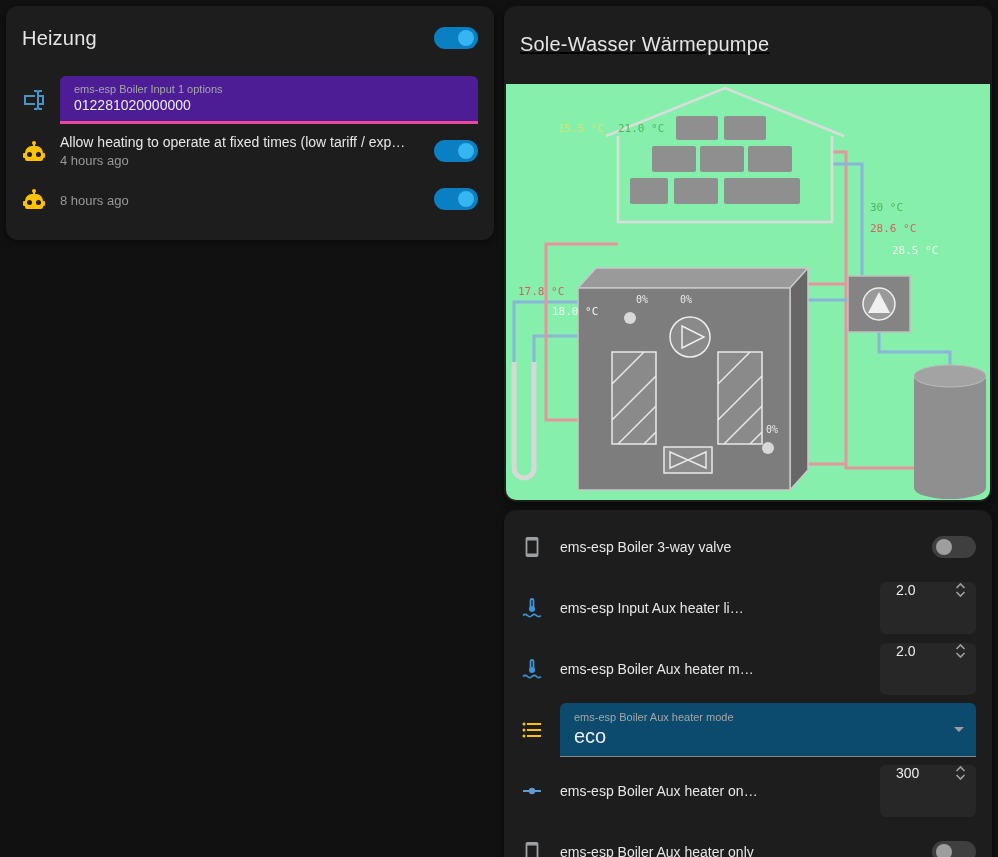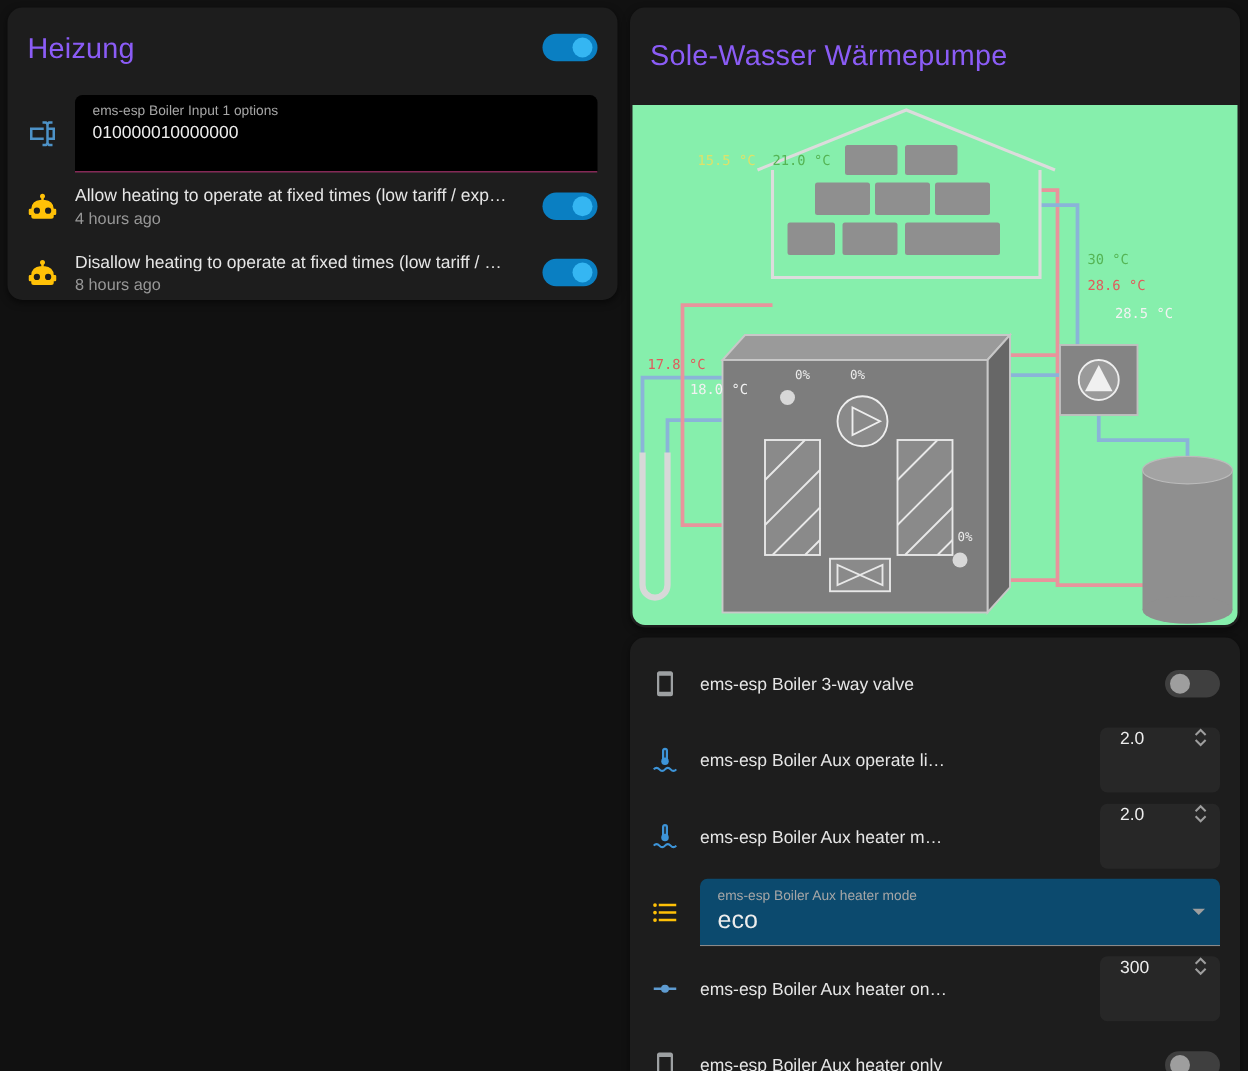--- a/index.html
+++ b/index.html
@@ -1,32 +1,32 @@
 <!DOCTYPE html>
 <html><head>
 <meta charset="utf-8">
 <style>
   *{margin:0;padding:0;box-sizing:border-box;}
   html,body{width:998px;height:857px;}
   body{background:#111;overflow:hidden;font-family:"Liberation Sans",sans-serif;position:relative;}
   .card{position:absolute;background:#1d1d1d;border-radius:12px;box-shadow:0 2px 6px rgba(0,0,0,.5);}
   #card-heizung{left:6px;top:6px;width:488px;height:234px;}
-  #card-heatpump{left:504px;top:6px;width:488px;height:496px;overflow:hidden;}
+  #card-heatpump{left:504px;top:6px;width:488px;height:496px;overflow:hidden;text-decoration:underline;}
   #card-controls{left:504px;top:510px;width:488px;height:400px;overflow:hidden;}
   .card-header{display:flex;align-items:center;justify-content:space-between;padding:0 16px;}
   #card-heizung .card-header{height:64px;}
   #card-heatpump .card-header{height:76px;}
-  .card-title{font-size:23px;color:#8b5cf6;font-weight:400;letter-spacing:.2px;}
+  .card-title{font-size:20px;color:#e5e5e5;font-weight:400;letter-spacing:.2px;}
   .switch{width:44px;height:22px;border-radius:11px;background:#3f3f3f;position:relative;flex:none;cursor:pointer;}
   .switch .knob{position:absolute;top:3px;left:4px;width:16px;height:16px;border-radius:50%;background:#9e9e9e;}
   .switch.on{background:#0a7fc2;}
   .switch.on .knob{left:24px;background:#35b6f2;}
   .ico{width:24px;height:24px;flex:none;display:flex;align-items:center;justify-content:center;}
   .tf-row{display:flex;align-items:center;gap:14px;padding:0 16px;margin-top:6px;}
-  .textfield{flex:1;background:#000000;border-radius:6px 6px 0 0;border-bottom:1px solid #ec4899;padding:7px 14px 24px;}
+  .textfield{flex:1;background:#4c1d95;border-radius:6px 6px 0 0;border-bottom:3px solid #ec4899;padding:7px 14px 8px;}
   .tf-label{font-size:11px;color:#a6a6a6;}
   .tf-value{font-size:14px;color:#ededed;margin-top:2px;}
   .erow{display:flex;align-items:center;gap:14px;padding:10px 16px 9px;}
   .erow .texts{flex:1;min-width:0;}
   .e-primary{font-size:14px;color:#e6e6e6;white-space:nowrap;overflow:hidden;}
   .e-secondary{font-size:13px;color:#979797;margin-top:3px;}
   .picture{position:absolute;left:2px;right:2px;top:78px;bottom:2px;background:#86efac;border-radius:0 0 10px 10px;overflow:hidden;}
   .picture svg{display:block;width:100%;height:100%;}
   .crow{display:flex;align-items:center;gap:16px;padding:0 16px;min-height:61px;}
   .crow.first{margin-top:6px;}
@@ -52,21 +52,21 @@
   </div>
 
   <div class="tf-row">
     <span class="ico">
       <svg viewBox="0 0 24 24" width="24" height="24">
           <path fill="#4d92c7" d="M17,7H22V17H17V19A1,1 0 0,0 18,20H20V22H17.5C16.95,22 16,21.55 16,21C16,21.55 15.05,22 14.5,22H12V20H14A1,1 0 0,0 15,19V5A1,1 0 0,0 14,4H12V2H14.5C15.05,2 16,2.45 16,3C16,2.45 16.95,2 17.5,2H20V4H18A1,1 0 0,0 17,5V7M2,7H13V9H4V15H13V17H2V7M20,15V9H17V15H20Z"></path>
         </svg>
     </span>
     <div class="textfield">
       <div class="tf-label">ems-esp Boiler Input 1 options</div>
-      <div class="tf-value">010000010000000</div>
+      <div class="tf-value">012281020000000</div>
     </div>
   </div>
 
   <div class="erow">
     <span class="ico">
       <svg viewBox="0 0 24 24" width="24" height="24">
           <path fill="#ffc107" d="M12,2A2,2 0 0,1 14,4C14,4.74 13.6,5.39 13,5.73V7H14A7,7 0 0,1 21,14H22A1,1 0 0,1 23,15V18A1,1 0 0,1 22,19H21V20A2,2 0 0,1 19,22H5A2,2 0 0,1 3,20V19H2A1,1 0 0,1 1,18V15A1,1 0 0,1 2,14H3A7,7 0 0,1 10,7H11V5.73C10.4,5.39 10,4.74 10,4A2,2 0 0,1 12,2M7.5,13A2.5,2.5 0 0,0 5,15.5A2.5,2.5 0 0,0 7.5,18A2.5,2.5 0 0,0 10,15.5A2.5,2.5 0 0,0 7.5,13M16.5,13A2.5,2.5 0 0,0 14,15.5A2.5,2.5 0 0,0 16.5,18A2.5,2.5 0 0,0 19,15.5A2.5,2.5 0 0,0 16.5,13Z"></path>
         </svg>
     </span>
     <div class="texts">
@@ -78,21 +78,20 @@
       </div>
   </div>
 
   <div class="erow">
     <span class="ico">
       <svg viewBox="0 0 24 24" width="24" height="24">
           <path fill="#ffc107" d="M12,2A2,2 0 0,1 14,4C14,4.74 13.6,5.39 13,5.73V7H14A7,7 0 0,1 21,14H22A1,1 0 0,1 23,15V18A1,1 0 0,1 22,19H21V20A2,2 0 0,1 19,22H5A2,2 0 0,1 3,20V19H2A1,1 0 0,1 1,18V15A1,1 0 0,1 2,14H3A7,7 0 0,1 10,7H11V5.73C10.4,5.39 10,4.74 10,4A2,2 0 0,1 12,2M7.5,13A2.5,2.5 0 0,0 5,15.5A2.5,2.5 0 0,0 7.5,18A2.5,2.5 0 0,0 10,15.5A2.5,2.5 0 0,0 7.5,13M16.5,13A2.5,2.5 0 0,0 14,15.5A2.5,2.5 0 0,0 16.5,18A2.5,2.5 0 0,0 19,15.5A2.5,2.5 0 0,0 16.5,13Z"></path>
         </svg>
     </span>
     <div class="texts">
-      <div class="e-primary">Disallow heating to operate at fixed times (low tariff / …</div>
       <div class="e-secondary">8 hours ago</div>
     </div>
     <div class="switch on">
         <div class="knob"></div>
       </div>
   </div>
 </div>
 
 <div class="card" id="card-heatpump">
   <div class="card-header">
@@ -199,21 +198,21 @@
   </div>
 
   <div class="crow">
     <span class="ico">
       <svg viewBox="0 0 24 24" width="24" height="24">
         <circle cx="12" cy="13" r="3" fill="#3d94d8"></circle>
         <path d="M10.5 12V4.5a1.5 1.5 0 0 1 3 0V12" stroke="#3d94d8" stroke-width="1.8" fill="none"></path>
         <path d="M3 19.5c1.5-1.6 3-1.6 4.5 0s3 1.6 4.5 0 3-1.6 4.5 0 3 1.6 4.5 0" stroke="#3d94d8" stroke-width="1.7" fill="none"></path>
       </svg>
     </span>
-    <div class="c-label">ems-esp Boiler Aux operate li…</div>
+    <div class="c-label">ems-esp Input Aux heater li…</div>
     <div class="numbox">
       <span class="nval">2.0</span>
       <span>
         <svg width="11" height="16" viewBox="0 0 11 16">
             <path d="M1.5 6l4-4 4 4M1.5 10l4 4 4-4" fill="none" stroke="#9e9e9e" stroke-width="1.6"></path>
           </svg>
       </span>
     </div>
   </div>
 

